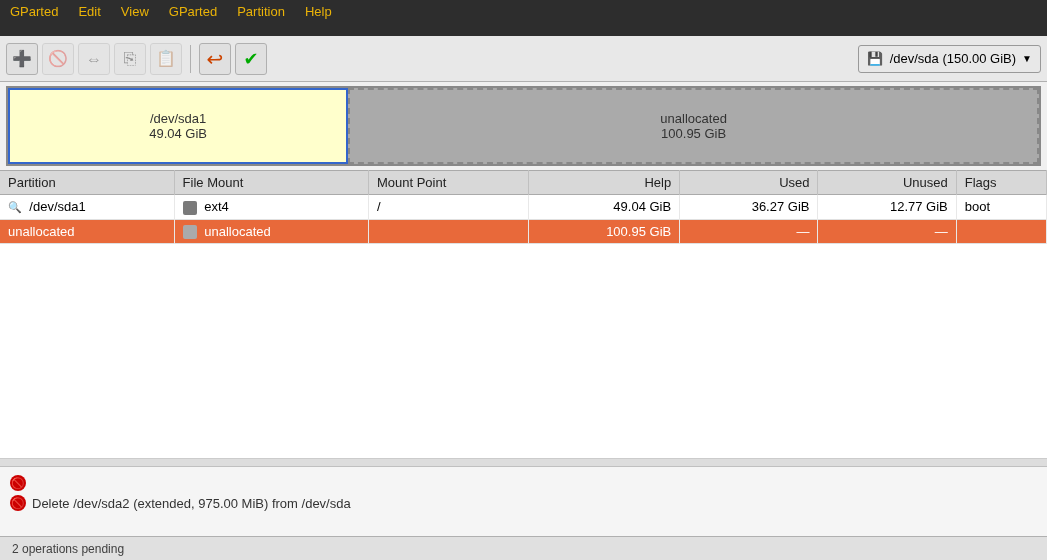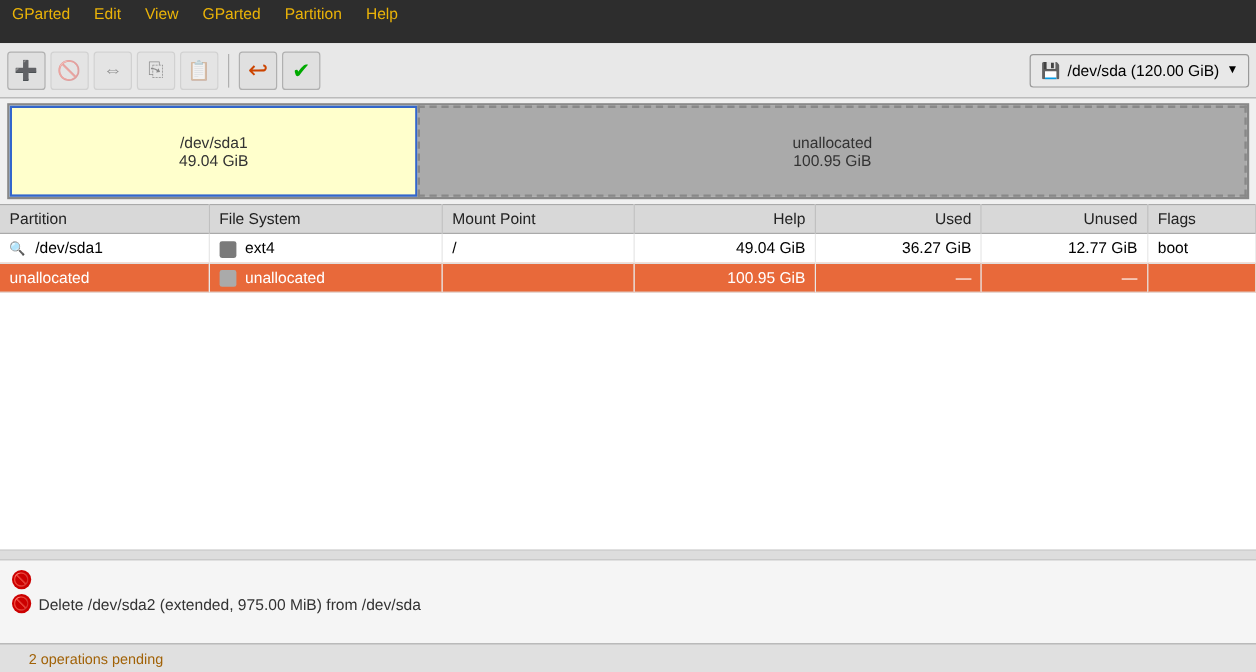--- a/index.html
+++ b/index.html
@@ -191,23 +191,23 @@
       justify-content: center;
       font-size: 11px;
       font-weight: bold;
       flex-shrink: 0;
     }
 
     
     #statusbar {
       background: #e0e0e0;
       border-top: 1px solid #b0b0b0;
-      padding: 3px 24px;
+      padding: 3px 12px;
       font-size: 12px;
-      color: #a16207;
+      color: #404040;
       height: 24px;
       display: flex;
       align-items: center;
       flex-shrink: 0;
     }
 
     .scrollbar-area {
       height: 8px;
       background: #ddd;
       border-top: 1px solid #ccc;
@@ -230,42 +230,42 @@
   <button class="toolbar-btn disabled" title="Delete">🚫</button>
   <button class="toolbar-btn disabled" title="Resize/Move">⇔</button>
   <button class="toolbar-btn disabled" title="Copy">⎘</button>
   <button class="toolbar-btn disabled" title="Paste">📋</button>
   <div class="toolbar-separator"></div>
   <button class="toolbar-btn" title="Undo" style="color:#cc4400; font-size:20px;">↩</button>
   <button class="toolbar-btn" title="Apply" style="color:#00aa00; font-size:18px;">✔</button>
   <div class="toolbar-spacer"></div>
   <div class="device-selector">
     <span>💾</span>
-    <span>/dev/sda  (120.00 GiB)</span>
+    <span>/dev/sda  (150.00 GiB)</span>
     <span style="font-size:10px;">▼</span>
   </div>
 </div>
 
 <div id="disk-visual">
   <div class="disk-partition-sda1">
     <span>/dev/sda1</span>
     <span>49.04 GiB</span>
   </div>
   <div class="disk-partition-unallocated">
     <span>unallocated</span>
     <span>100.95 GiB</span>
   </div>
 </div>
 
 <div id="partition-table">
   <table>
     <thead>
       <tr>
         <th>Partition</th>
-        <th>File System</th>
+        <th>File Mount</th>
         <th>Mount Point</th>
         <th class="right">Help</th>
         <th class="right">Used</th>
         <th class="right">Unused</th>
         <th>Flags</th>
       </tr>
     </thead>
     <tbody id="table-body">
     <tr>
       <td>

